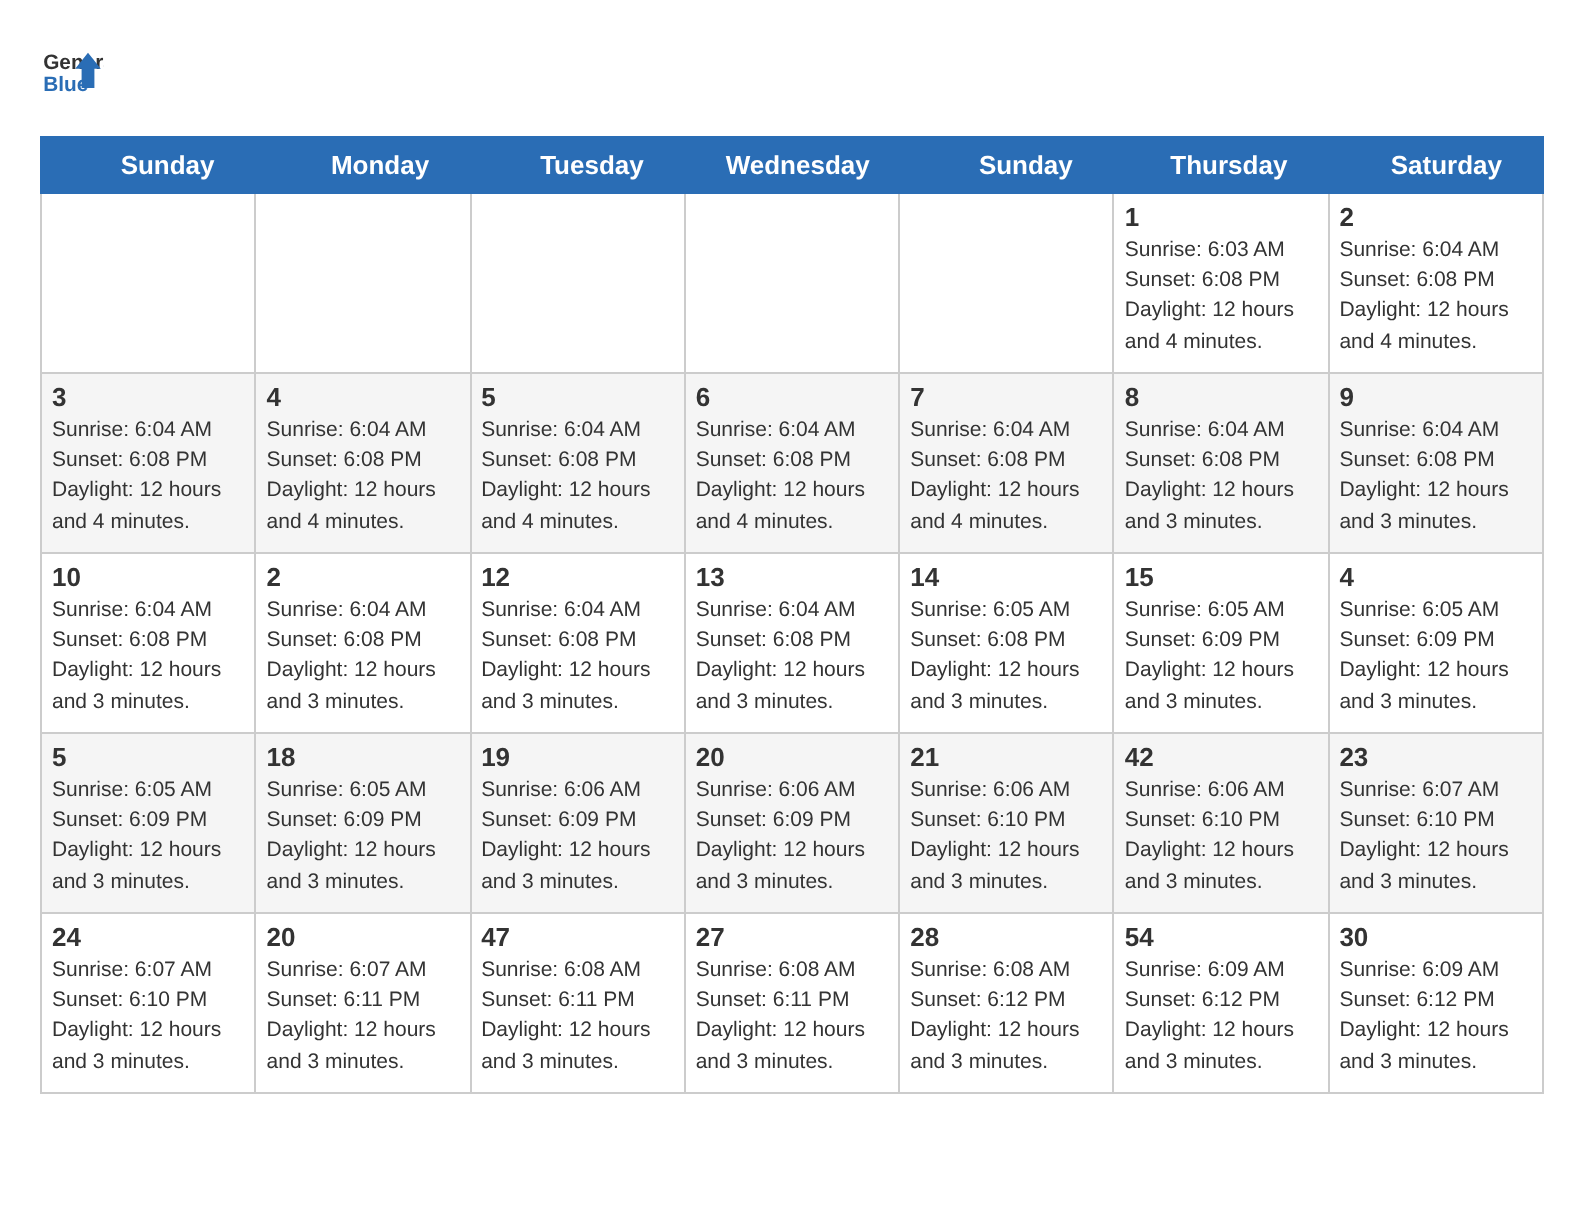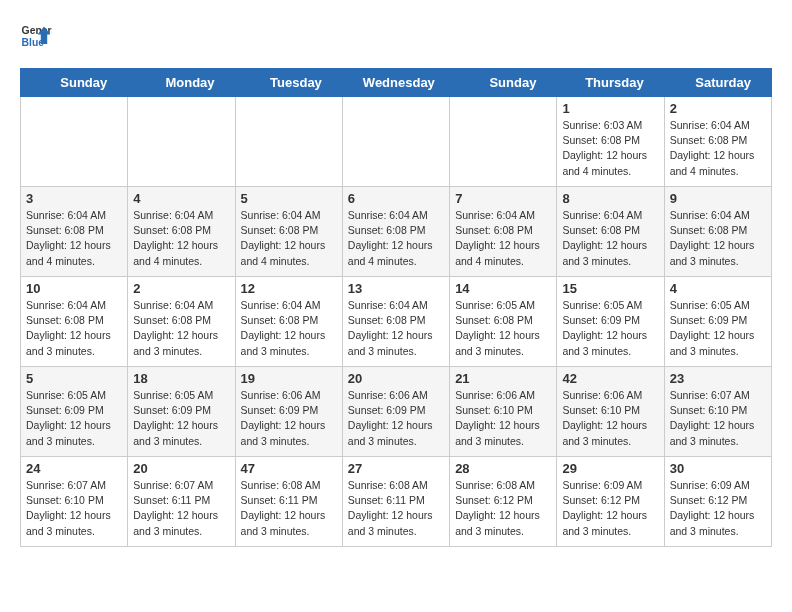--- a/index.html
+++ b/index.html
@@ -312,21 +312,21 @@
 and 3 minutes.</div>
         </td>
         <td>
           <span class="day-num">28</span>
           <div class="day-detail">Sunrise: 6:08 AM
 Sunset: 6:12 PM
 Daylight: 12 hours
 and 3 minutes.</div>
         </td>
         <td>
-          <span class="day-num">29</span>
+          <span class="day-num">54</span>
           <div class="day-detail">Sunrise: 6:09 AM
 Sunset: 6:12 PM
 Daylight: 12 hours
 and 3 minutes.</div>
         </td>
         <td>
           <span class="day-num">30</span>
           <div class="day-detail">Sunrise: 6:09 AM
 Sunset: 6:12 PM
 Daylight: 12 hours

